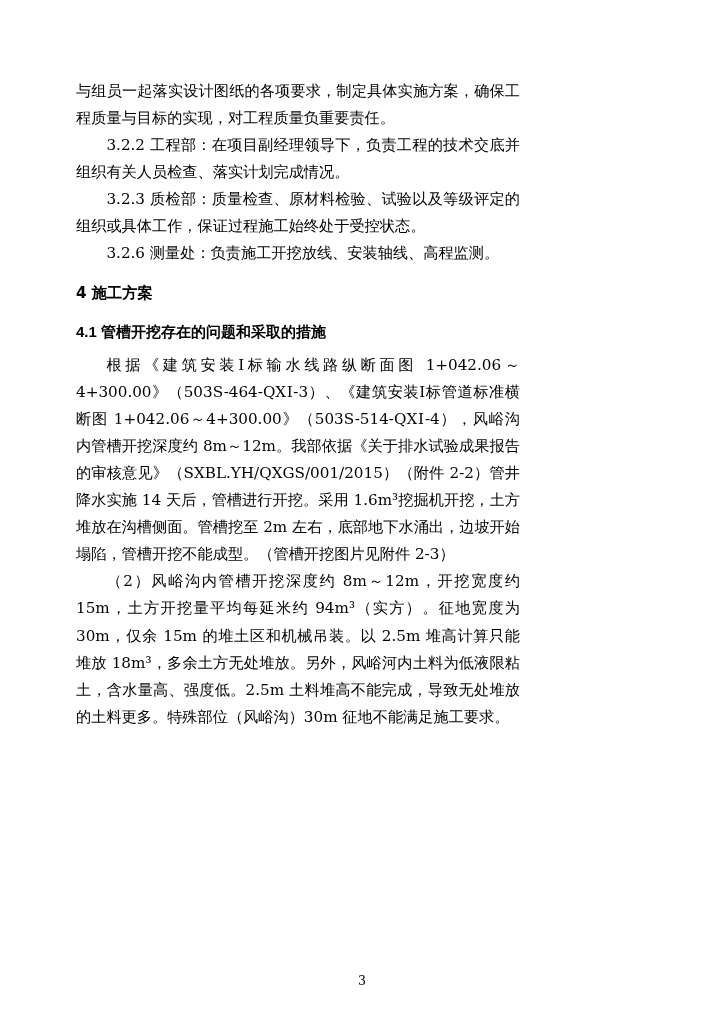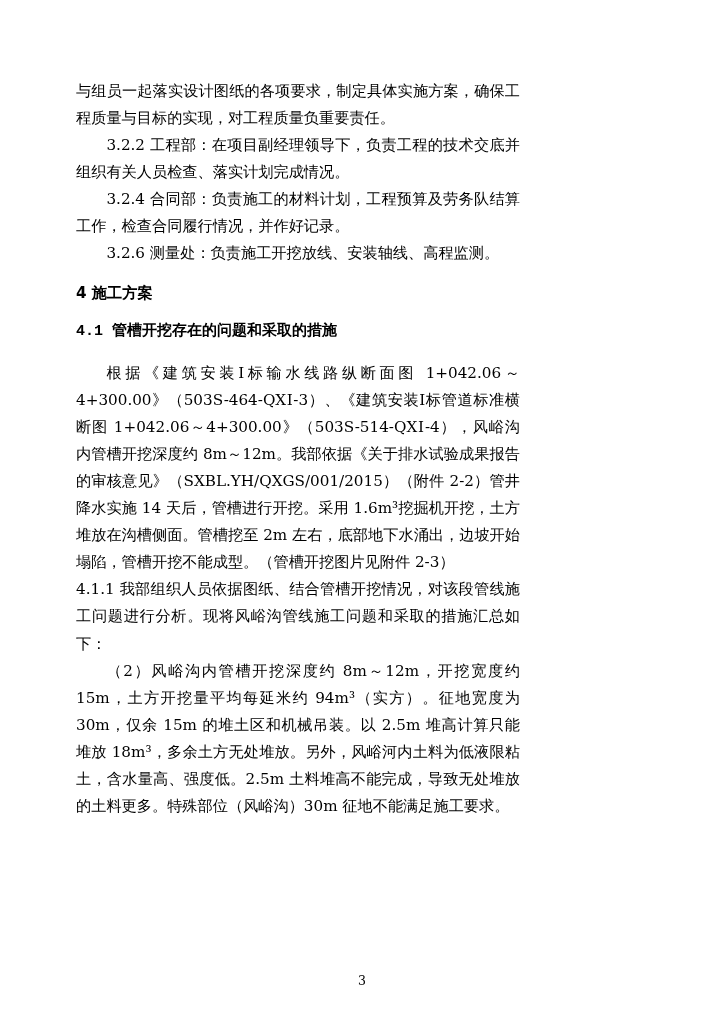--- a/index.html
+++ b/index.html
@@ -41,52 +41,51 @@
     text-indent: 0;
   }
   .heading {
     font-family: "DejaVu Sans", "Liberation Sans", sans-serif;
     font-weight: bold;
     font-size: 15.2px;
     line-height: 1.78;
     margin-top: 13px;
   }
   .heading2 {
-    font-family: Liberation Mono, monospace;
+    font-family: Liberation Sans, sans-serif;
     font-weight: bold;
     font-size: 15px;
     line-height: 1.78;
     margin-top: 12px;
-    margin-bottom: 14px;
+    margin-bottom: 6px;
   }
   .footer {
     position: absolute;
     left: 0;
     bottom: 36px;
     width: 724px;
     text-align: center;
     font-size: 12.5px;
     font-family: "DejaVu Serif", "Liberation Serif", serif;
     color: #000;
   }
 </style>
 </head>
 <body>
 
 <div class="page">
   <div class="doc-body">
 
     <p class="p-plain">与组员一起落实设计图纸的各项要求，制定具体实施方案，确保工程质量与目标的实现，对工程质量负重要责任。</p>
     <p class="p-indent">3.2.2 工程部：在项目副经理领导下，负责工程的技术交底并组织有关人员检查、落实计划完成情况。</p>
-    <p class="p-indent">3.2.4 合同部：负责施工的材料计划，工程预算及劳务队结算工作，检查合同履行情况，并作好记录。</p>
+    <p class="p-indent">3.2.3 质检部：质量检查、原材料检验、试验以及等级评定的组织或具体工作，保证过程施工始终处于受控状态。</p>
     <p class="p-indent">3.2.6 测量处：负责施工开挖放线、安装轴线、高程监测。</p>
 
     <p class="heading">4 施工方案</p>
     <p class="heading2">4.1 管槽开挖存在的问题和采取的措施</p>
 
     <p class="p-indent">根据《建筑安装Ⅰ标输水线路纵断面图 1+042.06～4+300.00》（503S-464-QXⅠ-3）、《建筑安装Ⅰ标管道标准横断图 1+042.06～4+300.00》（503S-514-QXⅠ-4），风峪沟内管槽开挖深度约 8m～12m。我部依据《关于排水试验成果报告的审核意见》（SXBL.YH/QXGS/001/2015）（附件 2-2）管井降水实施 14 天后，管槽进行开挖。采用 1.6m³挖掘机开挖，土方堆放在沟槽侧面。管槽挖至 2m 左右，底部地下水涌出，边坡开始塌陷，管槽开挖不能成型。（管槽开挖图片见附件 2-3）</p>
-    <p class="p-plain">4.1.1 我部组织人员依据图纸、结合管槽开挖情况，对该段管线施工问题进行分析。现将风峪沟管线施工问题和采取的措施汇总如下：</p>
     <p class="p-indent">（2）风峪沟内管槽开挖深度约 8m～12m，开挖宽度约 15m，土方开挖量平均每延米约 94m³（实方）。征地宽度为 30m，仅余 15m 的堆土区和机械吊装。以 2.5m 堆高计算只能堆放 18m³，多余土方无处堆放。另外，风峪河内土料为低液限粘土，含水量高、强度低。2.5m 土料堆高不能完成，导致无处堆放的土料更多。特殊部位（风峪沟）30m 征地不能满足施工要求。</p>
 
   </div>
 </div>
 
 <div class="footer">3</div>
 
 </body></html>

